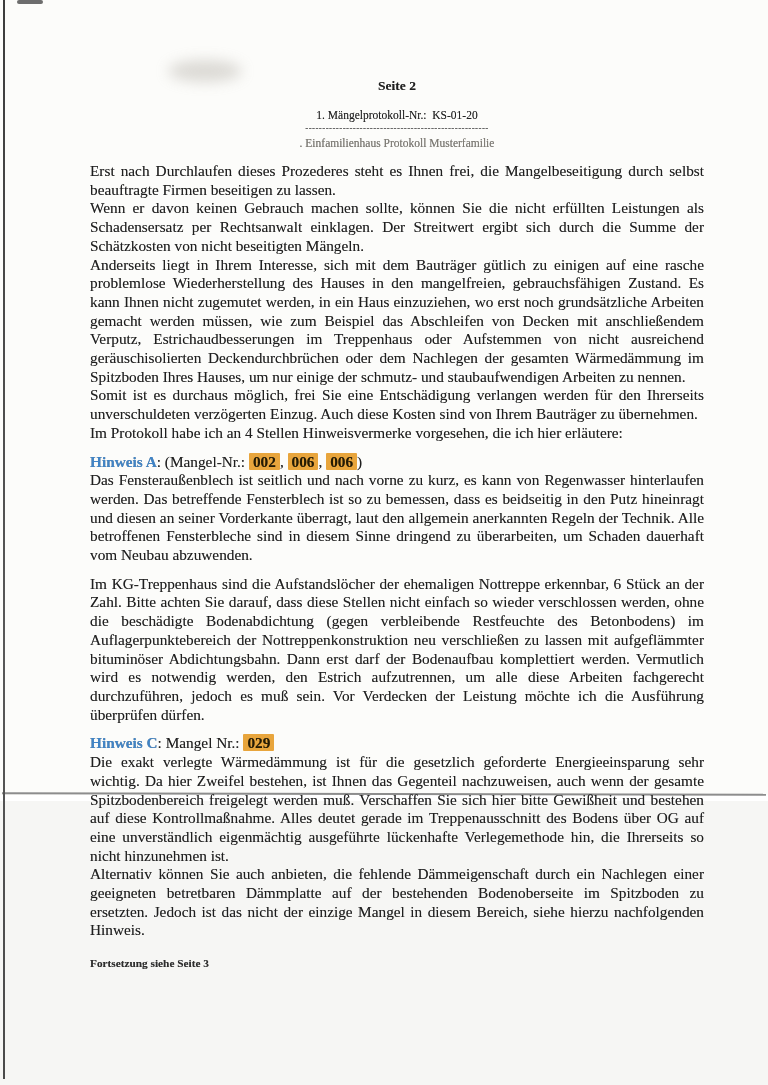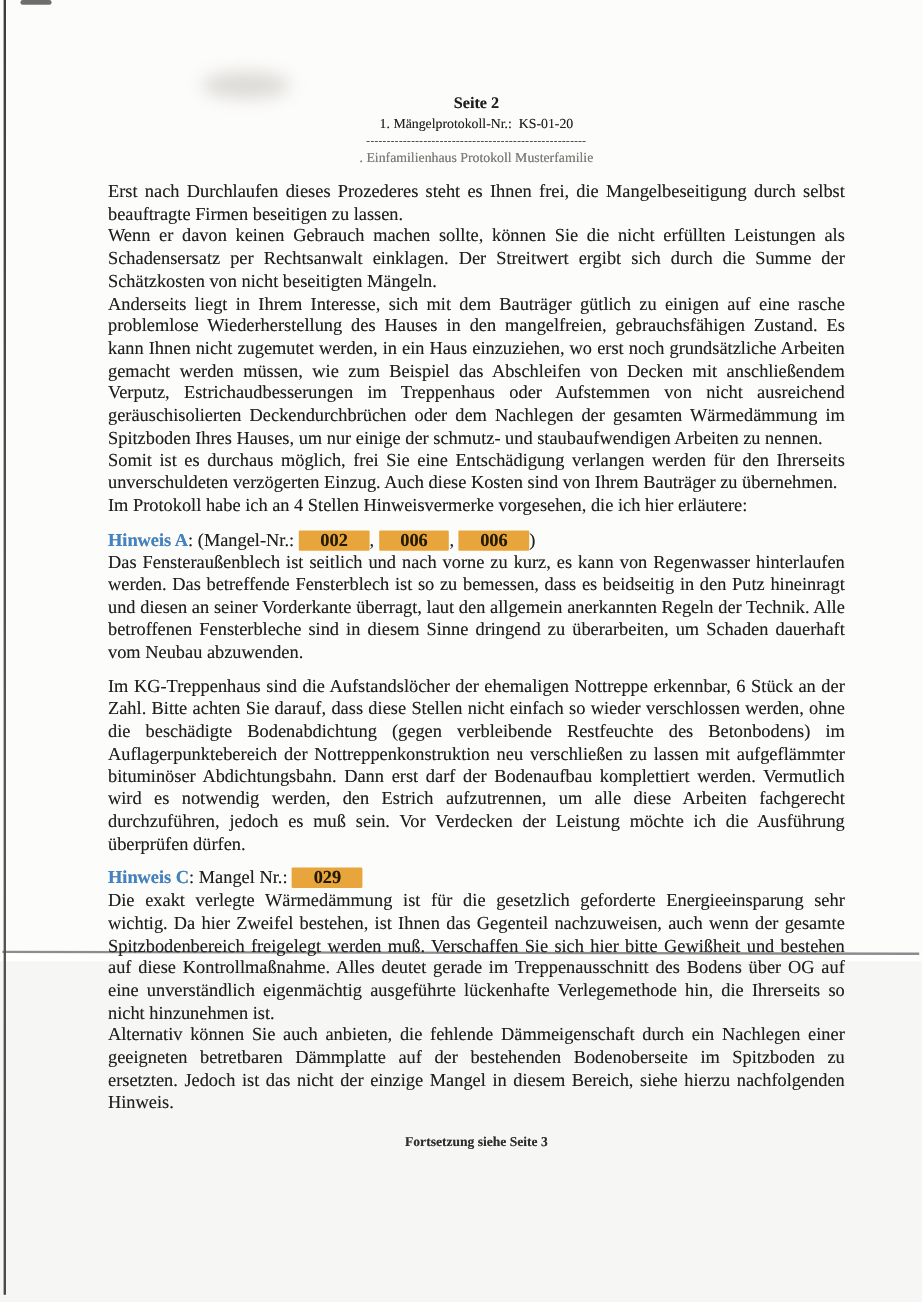--- a/index.html
+++ b/index.html
@@ -43,43 +43,43 @@
   }
   
   .content {
     position: absolute; left: 90px; top: 78px;
     width: 614px;
     color: #1f1f1f;
     text-shadow: 0 0 .5px rgba(45,45,45,.5);
   }
   .doc-header { text-align: center; margin-bottom: 12px; }
   .page-label   { font-weight: bold; font-size: 13.5px; line-height: 15px; }
-  .protocol-line{ font-size: 11.5px; line-height: 14px; margin-top: 4px; white-space: pre-wrap; }
+  .protocol-line{ font-size: 11.5px; line-height: 14px; margin-top: 15px; white-space: pre-wrap; }
   .divider      { font-size: 9px; line-height: 9px; letter-spacing: .4px; color: #3d3d3d; margin-top: 2px; white-space: nowrap; overflow: hidden; }
   .subtitle     { font-size: 11.5px; line-height: 13px; color: #7f7c75; margin-top: 4px; }
   .doc-body { margin-top: 10px; }
   .para {
     font-size: 15.3px;
     line-height: 18.7px;
     text-align: justify;
   }
   .hinweis { margin-top: 10px; }
   .hinweis-label {
     color: var(--hinweis-blue, #4084c6);
     font-weight: bold;
   }
   .mangel-number {
     background: var(--highlight-bg, #e8a53c);
     color: #241a02;
     font-weight: bold;
-    padding: 0 18px;
+    padding: 0 4px;
     border-radius: 1px;
   }
   .doc-footer {
-    text-align: center;
+    text-align: left;
     font-size: 11.3px;
     font-weight: bold;
     color: #2e2e2e;
     margin-top: 17px;
   }
 </style>
 </head>
 <body>
 
 <div class="page">

